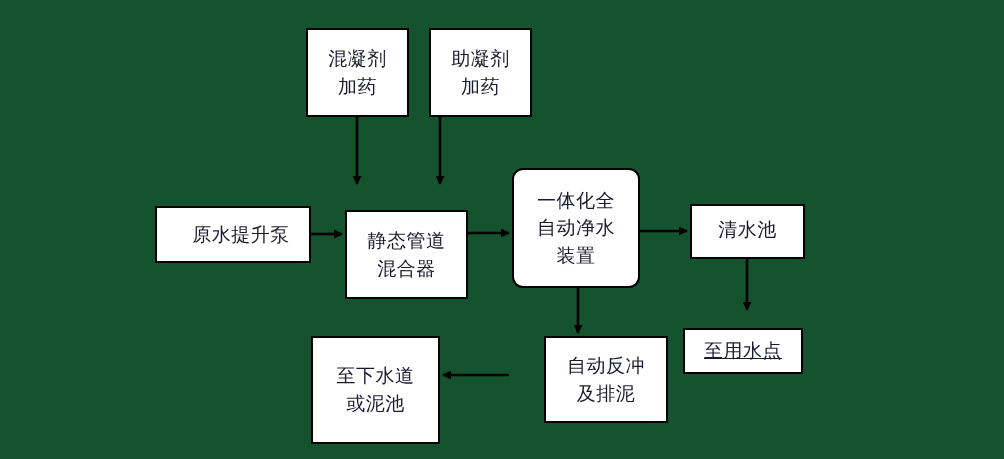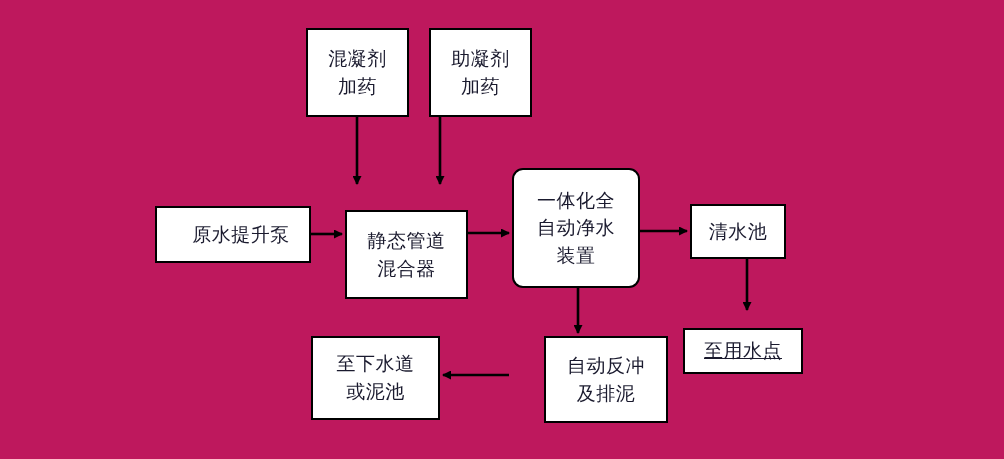--- a/index.html
+++ b/index.html
@@ -7,21 +7,21 @@
     padding: 0;
     background: #ffffff;
   }
   body {
     font-family: "DejaVu Sans", "Liberation Sans", sans-serif;
   }
   #canvas {
     position: relative;
     width: 1004px;
     height: 459px;
-    background: #be185d;
+    background: #14532d;
     overflow: hidden;
   }
   .node {
     position: absolute;
     box-sizing: border-box;
     border: 2px solid #000000;
     background: #ffffff;
     display: flex;
     align-items: center;
     justify-content: center;
@@ -71,20 +71,20 @@
       <div class="node" style="left: 306px; top: 28px; width: 103px; height: 89px;"><span class="node-label">混凝剂
 加药</span></div>
       <div class="node" style="left: 429px; top: 28px; width: 103px; height: 89px; justify-content: center;"><span class="node-label">助凝剂
 加药</span></div>
       <div class="node" style="left: 155px; top: 206px; width: 156px; height: 57px; padding-left: 20px;"><span class="node-label">原水提升泵</span></div>
       <div class="node" style="left: 345px; top: 187px; width: 123px; height: 89px; margin-top: 23px;"><span class="node-label">静态管道
 混合器</span></div>
       <div class="node" style="left: 512px; top: 168px; width: 128px; height: 120px; border-radius: 11px;"><span class="node-label">一体化全
 自动净水
 装置</span></div>
-      <div class="node" style="left: 690px; top: 204px; width: 96px; height: 55px;"><span class="node-label">清水池</span></div>
+      <div class="node" style="left: 690px; top: 204px; width: 115px; height: 55px; font-family: Liberation Mono, monospace;"><span class="node-label">清水池</span></div>
       <div class="node" style="left: 683px; top: 328px; width: 120px; height: 46px; text-decoration: underline;"><span class="node-label">至用水点</span></div>
       <div class="node" style="left: 509px; top: 336px; width: 124px; height: 87px; margin-left: 35px;"><span class="node-label">自动反冲
 及排泥</span></div>
-      <div class="node" style="left: 311px; top: 336px; width: 129px; height: 84px;"><span class="node-label">至下水道
+      <div class="node" style="left: 311px; top: 336px; width: 129px; height: 108px;"><span class="node-label">至下水道
 或泥池</span></div>
     </div>
 </div>
 
 </body></html>

